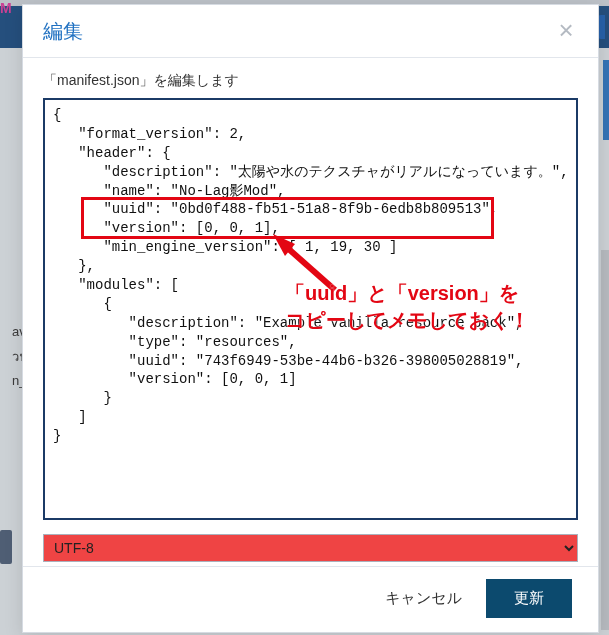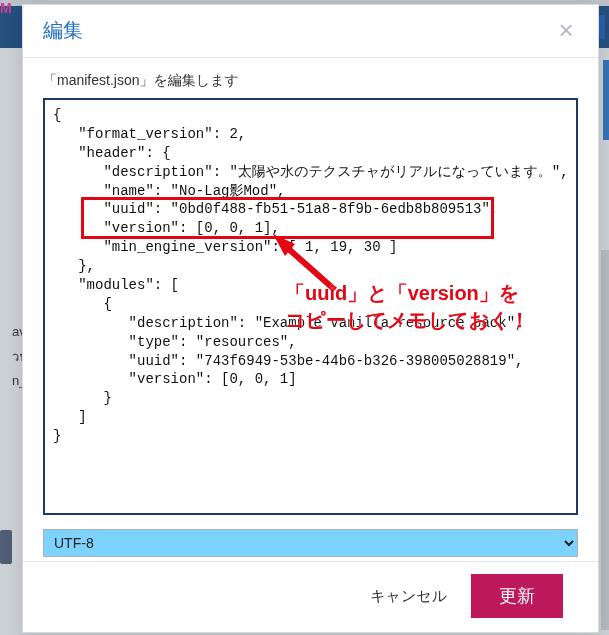--- a/index.html
+++ b/index.html
@@ -52,21 +52,21 @@
   }
   .modal {
     position: absolute;
     top: 4px; left: 22px; right: 10px; bottom: 2px;
     background: #fff;
     border: 1px solid #d6dbe2;
     box-shadow: 0 4px 18px rgba(0,0,0,0.12);
     display: flex; flex-direction: column;
   }
   .modal-header {
-    display: flex; justify-content: space-between;
+    display: flex; align-items: center; justify-content: space-between;
     padding: 12px 18px 12px 20px;
     border-bottom: 1px solid #e2e6ec;
   }
   .modal-title {
     font-size: 20px; color: #1f70c1; font-weight: 400;
   }
   .close {
     font-size: 26px; color: #b4bac2; line-height: 1;
     cursor: pointer; user-select: none;
     width: 28px; height: 28px; text-align: center;
@@ -118,38 +118,38 @@
     text-shadow: 0 0 2px #fff;
     white-space: nowrap;
   }
 
   .enc-label {
     font-size: 14px; color: #333; margin-bottom: 4px;
   }
   .enc-select {
     width: 100%;
     font-size: 14px; padding: 4px 6px;
-    border: 1px solid #aab1bc; background: #7dd3fc;
+    border: 1px solid #aab1bc; background: #ef4444;
     color: #222;
   }
 
   .modal-footer {
     border-top: 1px solid #e2e6ec;
-    padding: 12px 35px 14px 18px;
+    padding: 12px 26px 14px 18px;
     display: flex; justify-content: flex-end; gap: 18px;
     align-items: center;
   }
   .btn-cancel {
     background: none; border: none;
     font-size: 15px; color: #333;
     cursor: pointer; padding: 8px 6px;
   }
   .btn-primary {
-    background: #be185d; color: #fff;
-    border: none; font-size: 18px;
+    background: #0c4a6e; color: #fff;
+    border: none; font-size: 15px;
     padding: 10px 28px; cursor: pointer;
   }
 </style>
 </head>
 <body>
 
 <div class="bg">
   <div class="topbar"></div>
   <div class="topstrip"></div>
   <div class="mlogo">M</div>

